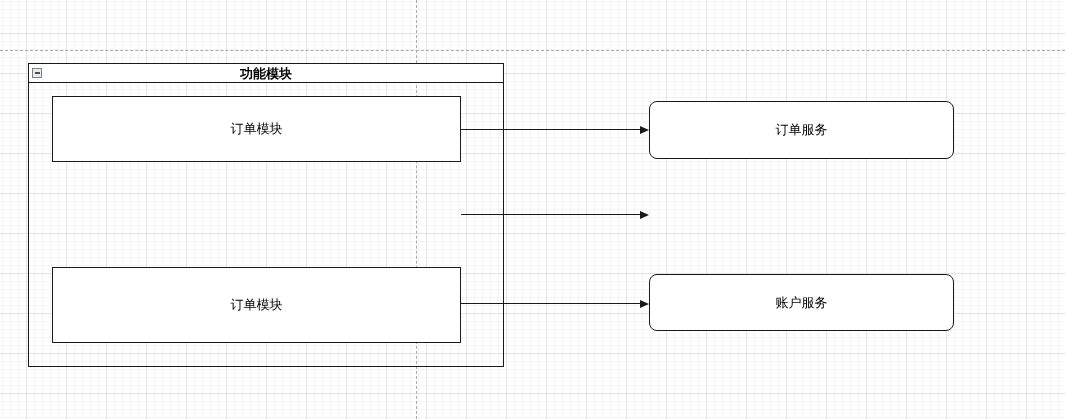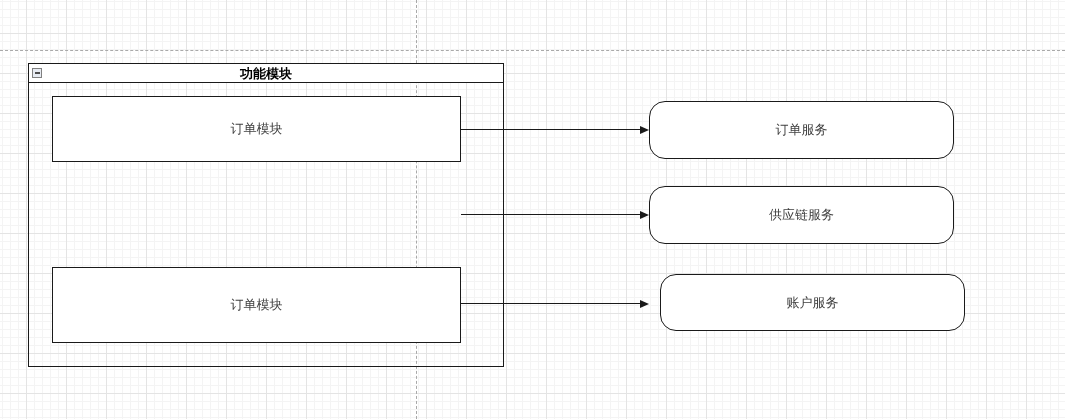--- a/index.html
+++ b/index.html
@@ -57,33 +57,33 @@
   }
   .collapse-btn .minus {
     display: block; width: 5px; height: 2px; background: #4d4d4d;
   }
   
   .node {
     position: absolute;
     background: #ffffff;
     border: 1.3px solid #1a1a1a;
     display: flex; align-items: center; justify-content: center;
-    font-size: 13px; color: #404040;
+    font-size: 13px; color: #000000;
     cursor: default;
   }
   .mod-1 { left: 52px;  top: 96px;  width: 409px; height: 66px; }
   .mod-2 { left: 52px;  top: 181px; width: 409px; height: 66px; }
   .mod-3 { left: 52px;  top: 267px; width: 409px; height: 76px; }
   
   .service {
-    border-radius: 16px;
+    border-radius: 8px;
   }
   .svc-1 { left: 649px; top: 101px; width: 305px; height: 58px; }
   .svc-2 { left: 649px; top: 186px; width: 305px; height: 58px; }
-  .svc-3 { left: 649px; top: 274px; width: 305px; height: 57px; margin-left: 11px; }
+  .svc-3 { left: 649px; top: 274px; width: 305px; height: 57px; }
   
   .arrow {
     position: absolute; left: 461px; width: 188px; height: 9px;
   }
   .arr-1 { top: 125px; }
   .arr-2 { top: 210px; }
   .arr-3 { top: 299px; }
   .arrow .shaft {
     position: absolute; left: 0; right: 6px; top: 4px;
     height: 1.3px; background: #1a1a1a;
@@ -116,23 +116,20 @@
   <div class="node mod-1">
     <span>订单模块</span>
   </div>
   <div class="node mod-3">
     <span>订单模块</span>
   </div>
 
   <div class="node service svc-1">
     <span>订单服务</span>
   </div>
-  <div class="node service svc-2">
-    <span>供应链服务</span>
-  </div>
   <div class="node service svc-3">
     <span>账户服务</span>
   </div>
 
   <div class="arrow arr-1">
     <span class="shaft"></span>
     <span class="head"></span>
   </div>
   <div class="arrow arr-2">
     <span class="shaft"></span>

